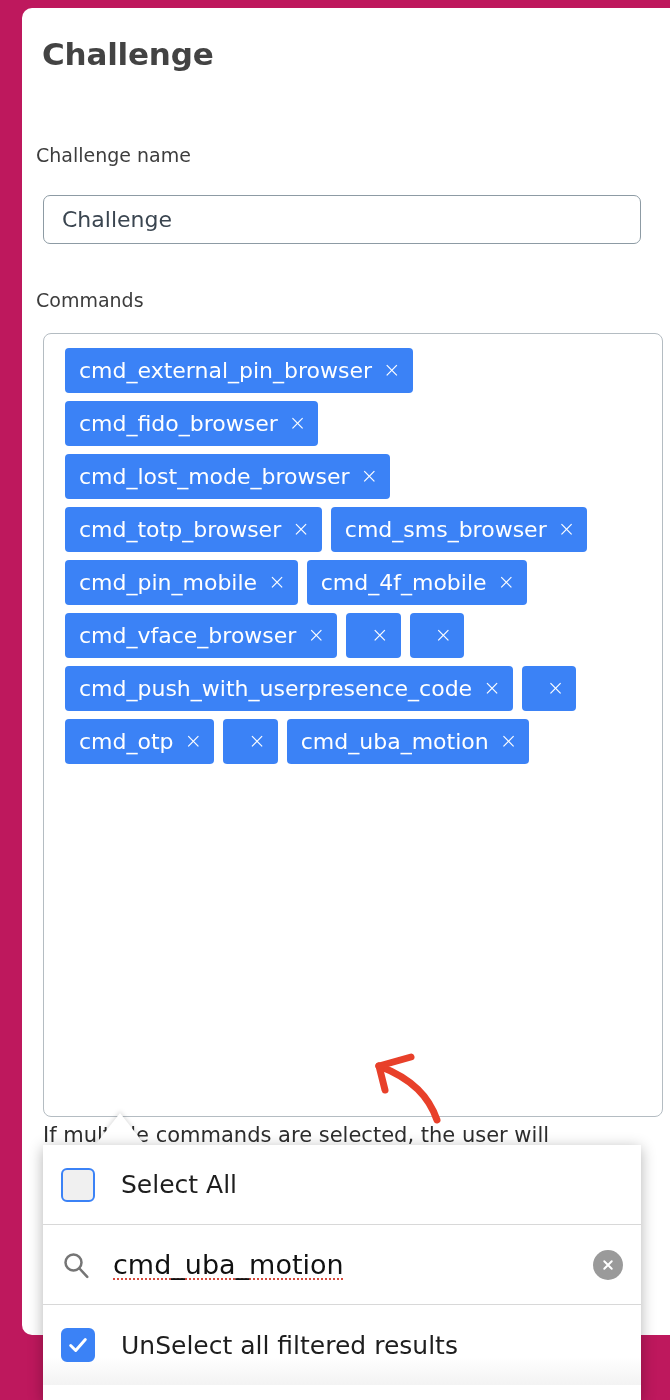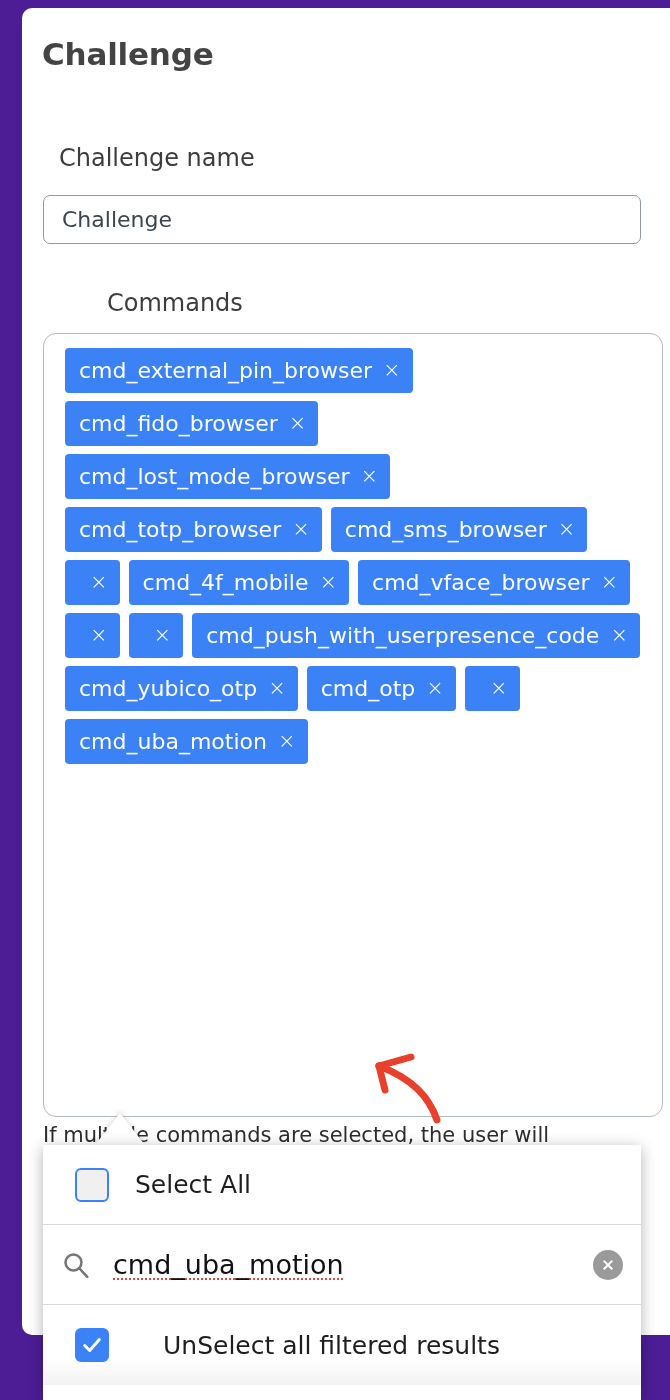--- a/index.html
+++ b/index.html
@@ -9,21 +9,21 @@
     height: 1400px;
     background: #f0f0f0;
     font-family: "DejaVu Sans", "Liberation Sans", sans-serif;
     overflow: hidden;
   }
 
   #root {
     position: relative;
     width: 670px;
     height: 1400px;
-    background: #4c1d95;
+    background: #be185d;
   }
 
   
   .card {
     position: absolute;
     left: 22px;
     top: 8px;
     width: 648px;
     height: 1327px;
     background: #ffffff;
@@ -36,27 +36,27 @@
     left: 20px;
     top: 28px;
     font-size: 31px;
     font-weight: bold;
     color: #434343;
     letter-spacing: -0.2px;
   }
 
   .field-label {
     position: absolute;
-    left: 37px;
-    font-size: 24px;
+    left: 14px;
+    font-size: 19px;
     color: #3d3d3d;
     font-weight: normal;
   }
   .field-label.name  { top: 136px; }
-  .field-label.cmds  { top: 281px; margin-left: 48px; }
+  .field-label.cmds  { top: 281px; }
 
   
   .text-input {
     position: absolute;
     left: 21px;
     top: 187px;
     width: 598px;
     height: 49px;
     border: 1px solid #8d9ba4;
     border-radius: 7px;
@@ -69,21 +69,21 @@
   }
 
   
   .cmd-box {
     position: absolute;
     left: 21px;
     top: 325px;
     width: 620px;
     height: 784px;
     border: 1px solid #b4bcc2;
-    border-radius: 13px;
+    border-radius: 8px;
     background: #fff;
     padding: 14px 0 14px 0;
   }
 
   .chip-wrap {
     display: flex;
     flex-wrap: wrap;
     align-content: flex-start;
     gap: 8px 9px;
     padding-left: 21px;
@@ -142,28 +142,27 @@
     border-left: 25px solid transparent;
     border-right: 25px solid transparent;
     border-bottom: 32px solid #ffffff;
     filter: drop-shadow(0 -2px 2px rgba(0,0,0,0.13));
   }
 
   .dd-row {
     display: flex;
     align-items: center;
     height: 80px;
-    padding-left: 32px;
+    padding-left: 18px;
     border-bottom: 1px solid #d8d8d8;
     cursor: pointer;
   }
   .dd-row.last {
     border-bottom: none;
     background: linear-gradient(to bottom, #ffffff 0%, #ffffff 65%, #f3f3f3 100%);
-    gap: 28px;
   }
 
   .cb {
     width: 34px; height: 34px;
     border-radius: 6px;
     flex: 0 0 auto;
     display: flex; align-items: center; justify-content: center;
     cursor: pointer;
   }
   .cb.unchecked {
@@ -259,20 +258,21 @@
           </span>
           <span class="chip">
             <span>cmd_totp_browser</span>
             <span class="chip-x">×</span>
           </span>
           <span class="chip">
             <span>cmd_sms_browser</span>
             <span class="chip-x">×</span>
           </span>
           <span class="chip">
+            <span>cmd_pin_mobile</span>
             <span class="chip-x">×</span>
           </span>
           <span class="chip">
             <span>cmd_4f_mobile</span>
             <span class="chip-x">×</span>
           </span>
           <span class="chip">
             <span>cmd_vface_browser</span>
             <span class="chip-x">×</span>
           </span>
@@ -280,21 +280,20 @@
             <span class="chip-x">×</span>
           </span>
           <span class="chip">
             <span class="chip-x">×</span>
           </span>
           <span class="chip">
             <span>cmd_push_with_userpresence_code</span>
             <span class="chip-x">×</span>
           </span>
           <span class="chip">
-            <span>cmd_yubico_otp</span>
             <span class="chip-x">×</span>
           </span>
           <span class="chip">
             <span>cmd_otp</span>
             <span class="chip-x">×</span>
           </span>
           <span class="chip">
             <span class="chip-x">×</span>
           </span>
           <span class="chip">

